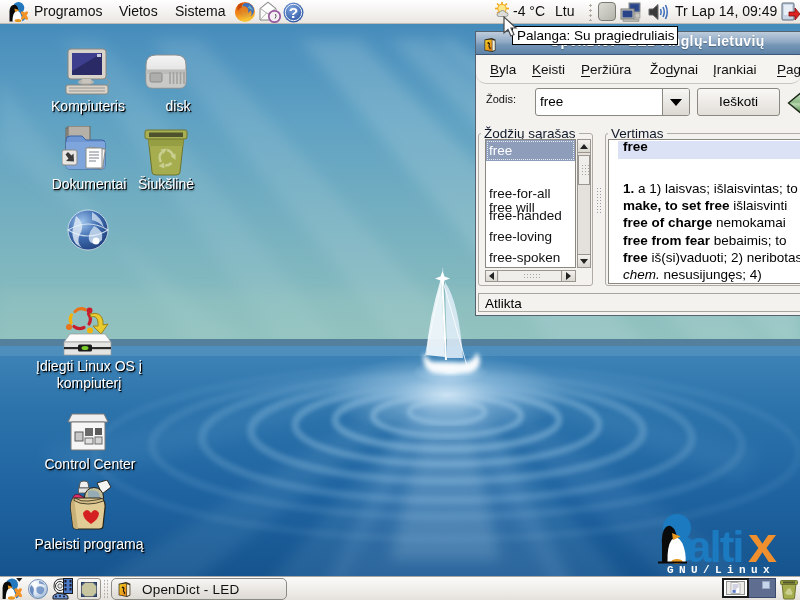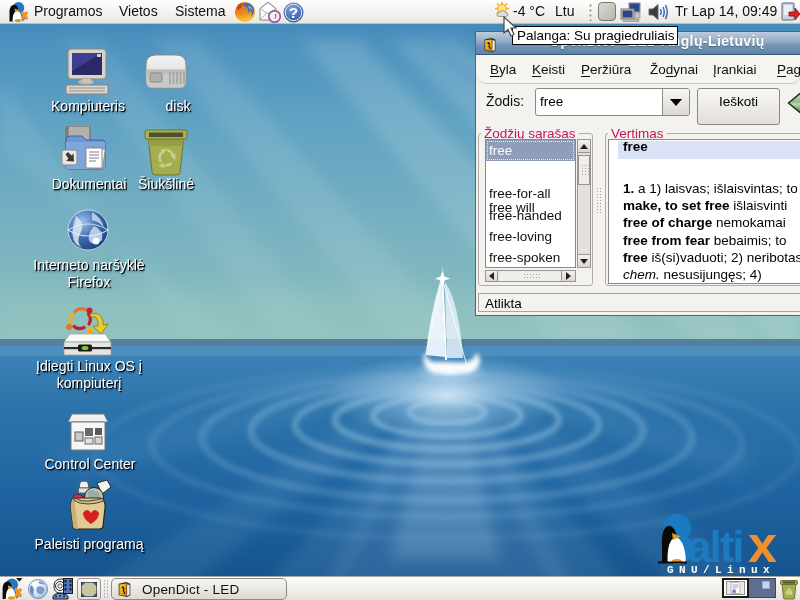--- a/index.html
+++ b/index.html
@@ -25,21 +25,21 @@
 #titlebar { position:absolute; left:0; top:0; width:325px; height:23px;
   background:linear-gradient(#BECDDD,#90A9C4 45%,#7495B6 60%,#5E82A7);
   border-bottom:1px solid #3C5876; }
 #titletext { position:absolute; left:0; top:1px; width:362px; letter-spacing:0.4px; text-align:center;
   font-size:14px; font-weight:bold; color:#FFF; text-shadow:0 1px 1px rgba(40,60,80,.55); }
 #menubar { position:absolute; left:0; top:23px; width:325px; height:29px;
   background:#F6F4F1; border-bottom:1px solid #C9C5BF;border-radius:10px; }
 #menubar span { position:absolute; top:7px; font-size:13.5px; color:#101010; }
 #menubar u { text-decoration:underline; text-underline-offset:2px; }
 .gbox { position:absolute; border:1px solid #B0ACA5; border-radius:3px; }
-.glegend { position:absolute; font-size:13.5px; color:#be185d; background:#F4F2EE; padding:0 3px; }
+.glegend { position:absolute; font-size:13.5px; color:#0f172a; background:#F4F2EE; padding:0 3px; }
 .witem { position:absolute; font-size:13.5px; color:#101010; }
 </style>
 </head>
 <body>
 <div id="screen">
 
 <svg id="bg" width="800" height="600" viewBox="0 0 800 600">
   <defs>
     <linearGradient id="sky" x1="0" y1="0" x2="0" y2="1">
       <stop offset="0" stop-color="#3B83B6"></stop>
@@ -264,21 +264,20 @@
   <path d="M8 18 Q4 20 5 30 L7 46 Q7 49 11 49 L33 49 Q37 49 37 46 L39 28 Q40 20 34 18 Z" fill="#E2CC96" stroke="#2A2415" stroke-width="1.2"></path>
   <path d="M8 18 L12 49 L11 49 Q7 49 7 46 L5 30 Q4 20 8 18 Z" fill="#C8B077"></path>
   <path d="M9 18 Q15 22 22 21 Q32 20 36 18.5 Q38 19 37.5 21 Q30 24 22 24 Q13 24 8 20.5 Q8 19 9 18 Z" fill="#D4BE88" stroke="#2A2415" stroke-width="0.8"></path>
   <path d="M17 33 Q21 27 25 33 Q29 27 33 33 Q33 39 25 44 Q17 39 17 33 Z" fill="#D42020"></path>
 </svg>
 
 <div class="dlabel" style="left:38px;top:98px;width:100px;text-align:center;">Kompiuteris</div>
 <div class="dlabel" style="left:128px;top:98px;width:100px;">disk</div>
 <div class="dlabel" style="left:39px;top:176px;width:100px;">Dokumentai</div>
 <div class="dlabel" style="left:116px;top:176px;width:100px;">Šiukšlinė</div>
-<div class="dlabel" style="left:19px;top:257px;width:140px;">Interneto naršyklė<br>Firefox</div>
 <div class="dlabel" style="left:19px;top:358px;width:140px;">Įdiegti Linux OS į<br>kompiuterį</div>
 <div class="dlabel" style="left:20px;top:456px;width:140px;">Control Center</div>
 <div class="dlabel" style="left:19px;top:536px;width:140px;">Paleisti programą</div>
 
 <div id="win">
   <div id="titlebar">
     <svg style="position:absolute;left:8px;top:5px" width="12" height="16" viewBox="0 0 12 16">
       <defs>
             <linearGradient id="bkc" x1="0" y1="0" x2="0.8" y2="1">
         <stop offset="0" stop-color="#F2D020"></stop>
@@ -295,28 +294,28 @@
   </div>
   <div id="menubar">
     <span style="left:14px"><u>B</u>yla</span>
     <span style="left:56px"><u>K</u>eisti</span>
     <span style="left:105px"><u>P</u>eržiūra</span>
     <span style="left:174px">Žo<u>d</u>ynai</span>
     <span style="left:237px"><u>Į</u>rankiai</span>
     <span style="left:301px"><u>P</u>ag</span>
   </div>
 
-  <div class="witem" style="left:10px;top:61px;font-size:14px;">Žodis:</div>
+  <div class="witem" style="left:10px;top:61px;font-size:11px;">Žodis:</div>
   <div style="position:absolute;left:59px;top:56px;width:155px;height:28px;border:1px solid #8A8880;border-radius:3px;background:#FFF;">
     <div style="position:absolute;left:4px;top:5px;font-size:13.5px;">free</div>
     <div style="position:absolute;right:0;top:0;width:27px;height:26px;background:linear-gradient(#F8F7F5,#DCD8D2);border-left:1px solid #8A8880;border-radius:0 2px 2px 0;">
       <div style="position:absolute;left:7px;top:10px;width:0;height:0;border-left:6px solid transparent;border-right:6px solid transparent;border-top:7px solid #000;"></div>
     </div>
   </div>
-  <div style="position:absolute;left:221px;top:56px;width:83px;height:37px;border:1px solid #8A8880;border-radius:3px;background:linear-gradient(#F9F8F6,#E2DED8);text-align:center;">
+  <div style="position:absolute;left:221px;top:56px;width:83px;height:28px;border:1px solid #8A8880;border-radius:3px;background:linear-gradient(#F9F8F6,#E2DED8);text-align:center;">
     <span style="font-size:13.5px;line-height:26px;">Ieškoti</span>
   </div>
   <svg style="position:absolute;left:310px;top:60px" width="15" height="22" viewBox="0 0 15 22">
     <defs>
           <linearGradient id="garr" x1="0" y1="0" x2="0" y2="1">
       <stop offset="0" stop-color="#CBDEC6"></stop>
             <stop offset="0.45" stop-color="#8CBB85"></stop>
             <stop offset="0.55" stop-color="#B9D8B2"></stop>
             <stop offset="1" stop-color="#558B4D"></stop>
     </linearGradient>

